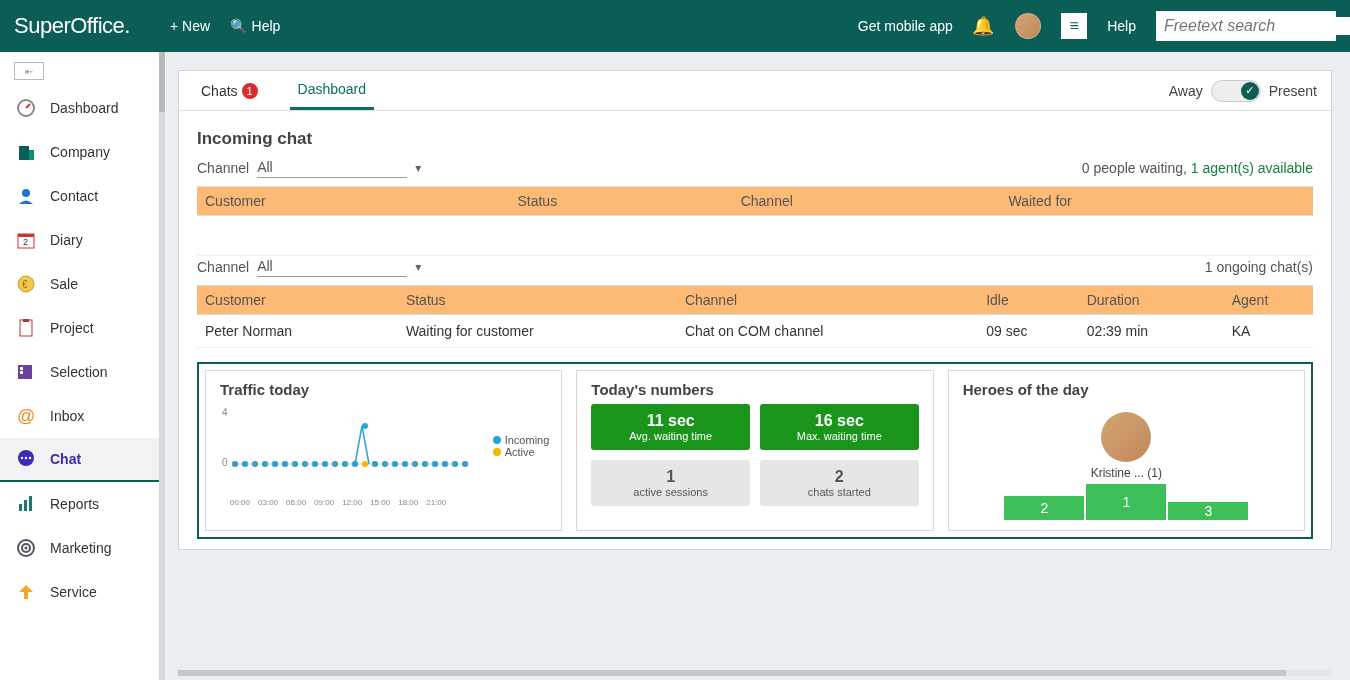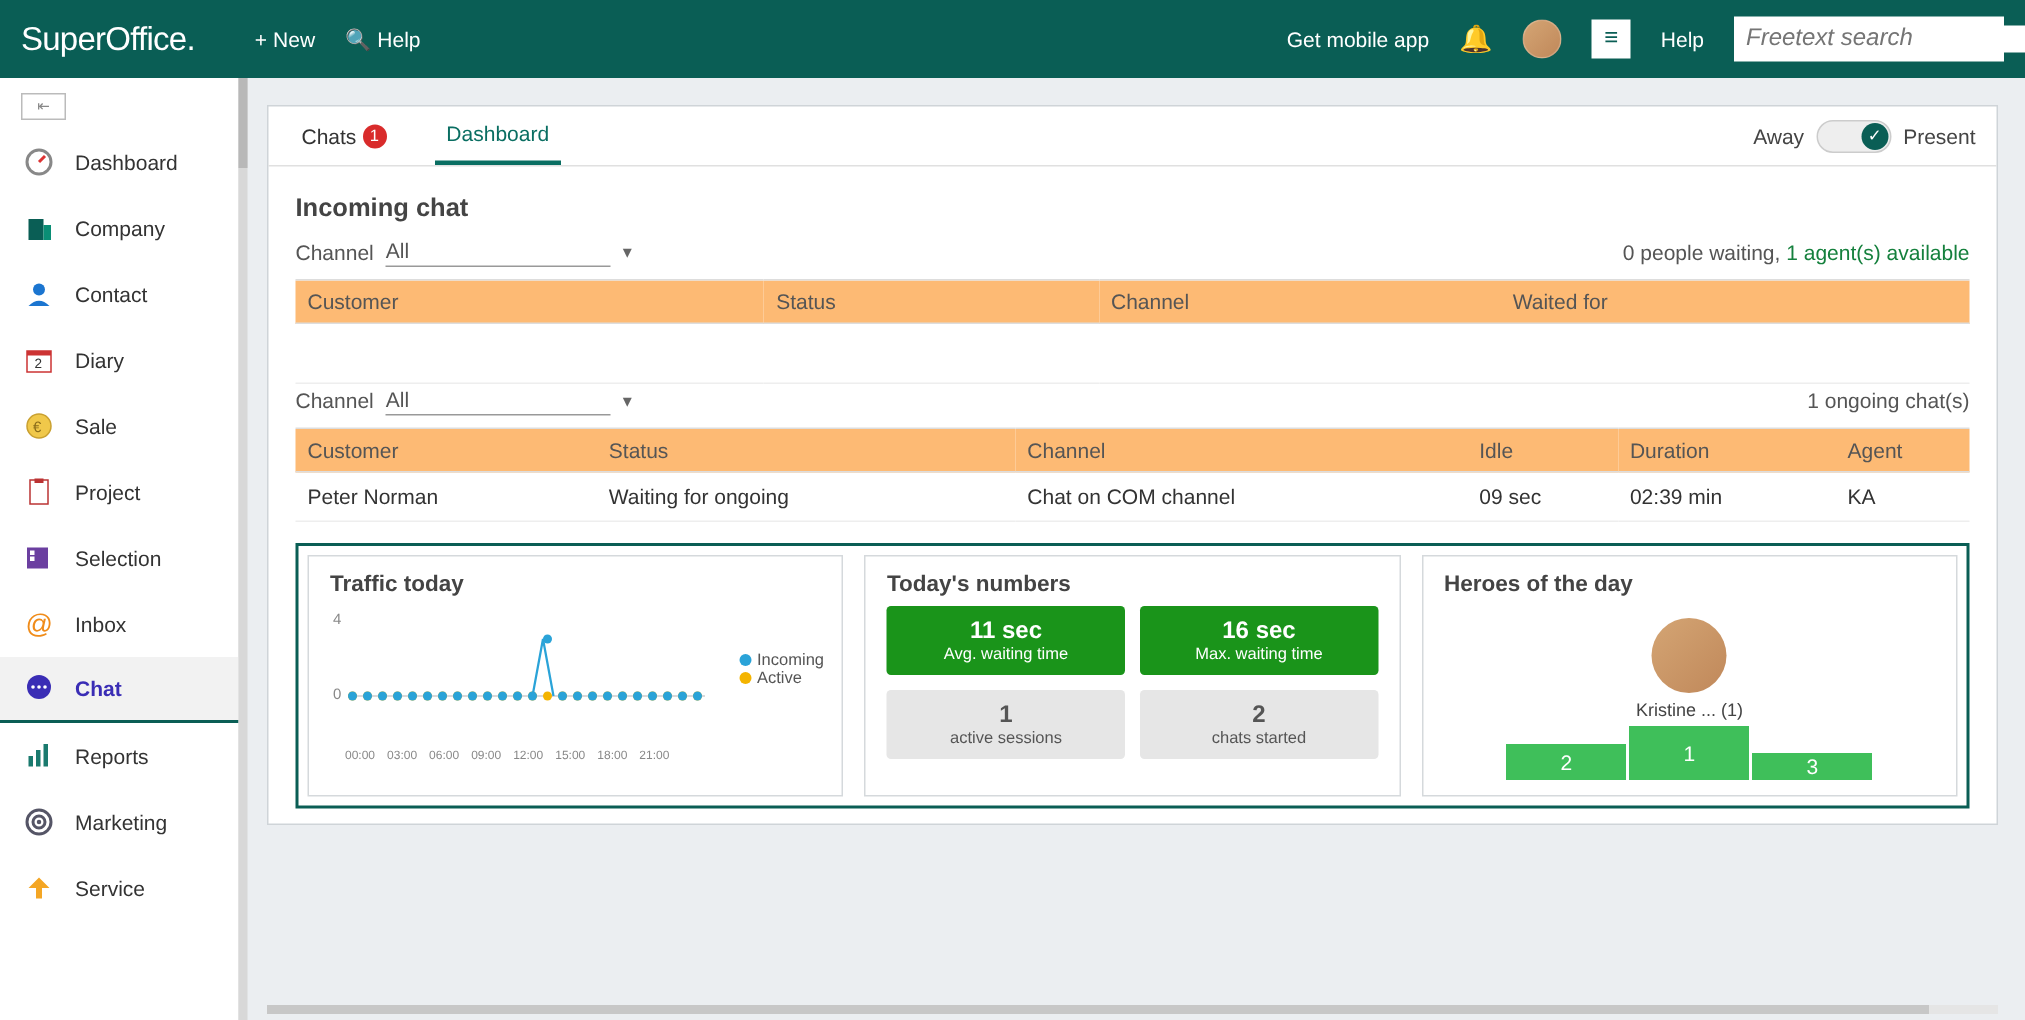--- a/index.html
+++ b/index.html
@@ -276,21 +276,21 @@
             <th style="width:25%">Status</th>
             <th style="width:27%">Channel</th>
             <th style="width:9%">Idle</th>
             <th style="width:13%">Duration</th>
             <th>Agent</th>
           </tr>
             </thead>
           <tbody>
               <tr>
             <td>Peter Norman</td>
-            <td>Waiting for ongoing</td>
+            <td>Waiting for customer</td>
             <td>Chat on COM channel</td>
             <td>09 sec</td>
             <td>02:39 min</td>
             <td>KA</td>
           </tr>
             </tbody>
         </table>
 
         <div class="cards">
           <div class="card">

